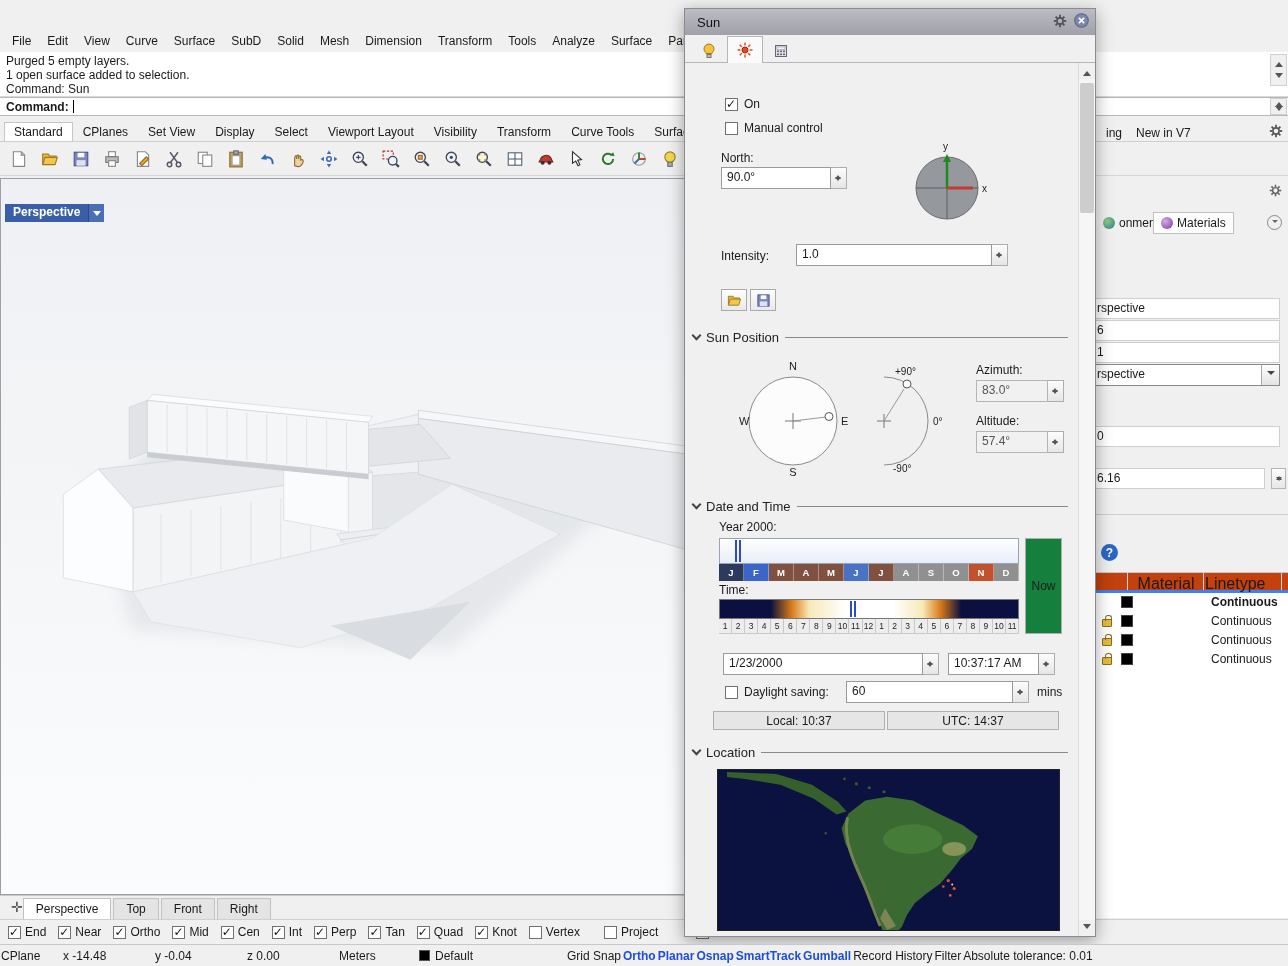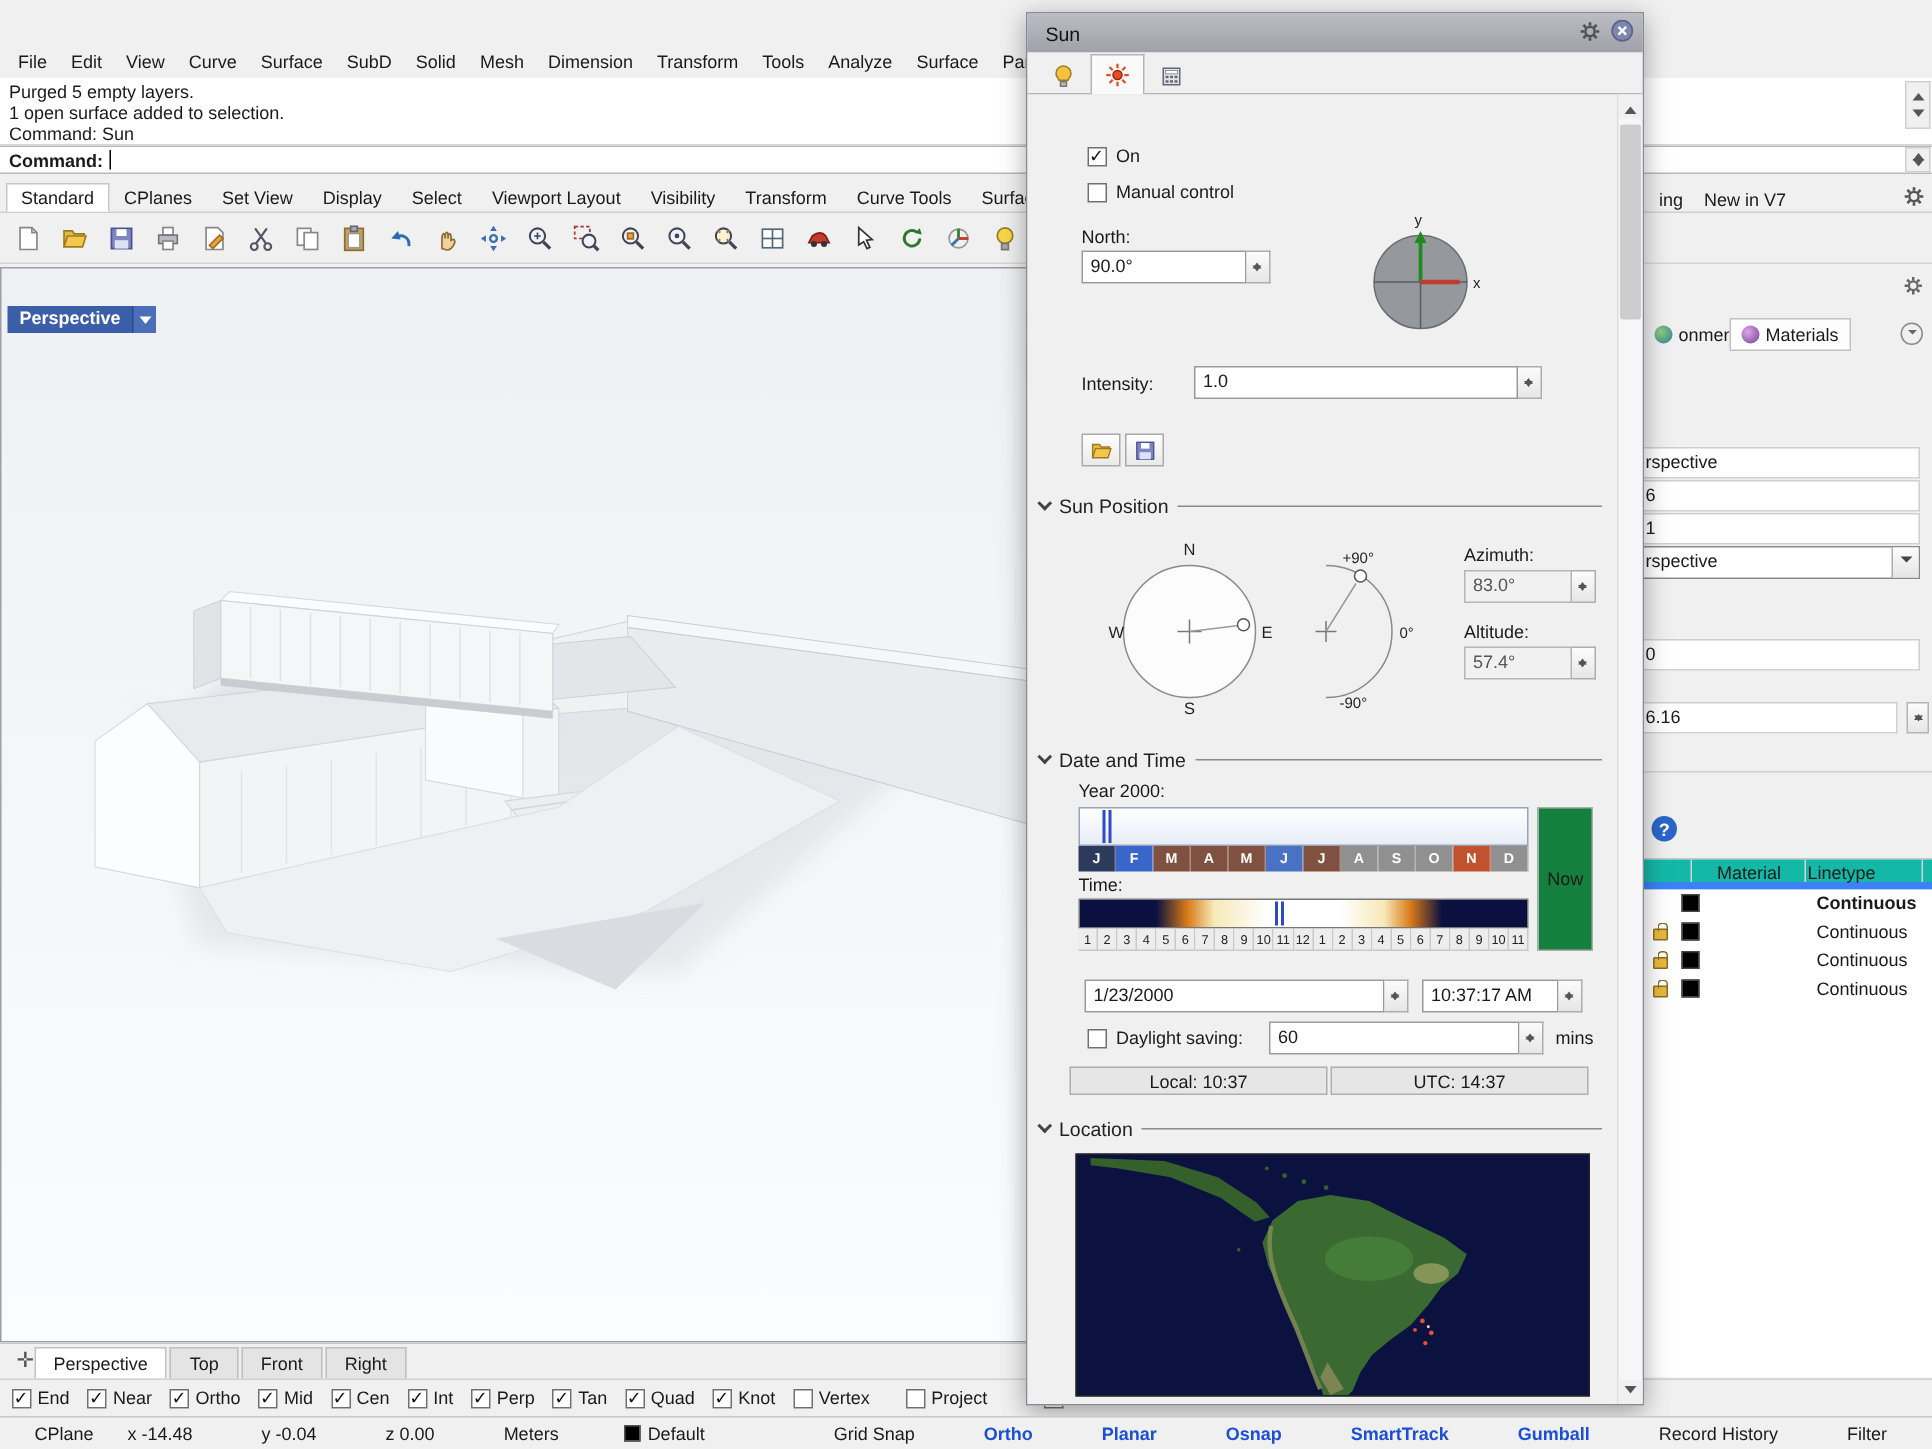--- a/index.html
+++ b/index.html
@@ -53,21 +53,21 @@
 .rtab.selected{background:#fdfdfd;border-color:#c0c0c0}
 .ic-env{width:12px;height:12px;border-radius:50%;background:radial-gradient(circle at 35% 35%,#8fd07a,#2d7a9a)}
 .ic-mat{width:12px;height:12px;border-radius:50%;background:radial-gradient(circle at 35% 35%,#d8a8e8,#7a3a9a)}
 .rpopt{position:absolute;right:6px;top:37px;width:15px;height:15px;border:1px solid #888;border-radius:50%;display:flex;align-items:center;justify-content:center}
 .rfield{position:absolute;left:0;width:187px;height:21px;background:#fff;border:1px solid #cfcfcf;border-left:none;font-size:12px;padding:2px 4px;white-space:nowrap;overflow:hidden}
 .rdrop{position:absolute;left:0;width:187px;height:22px;background:#fff;border:1px solid #8a8a8a;border-left:none;font-size:12px;padding:2px 4px}
 .rdrop .dda{position:absolute;right:0;top:0;width:18px;height:100%;background:linear-gradient(#fdfdfd,#e4e4e4);border-left:1px solid #adadad;display:flex;align-items:center;justify-content:center}
 .rdiv{position:absolute;left:0;right:0;top:336px;height:1px;background:#cfcfcf}
 .help{position:absolute;left:8px;top:366px;width:17px;height:17px;border-radius:50%;background:#2a66c8;color:#fff;font-size:12px;font-weight:bold;display:flex;align-items:center;justify-content:center}
 .ltable{position:absolute;left:0;right:0;top:394px;bottom:0;background:#fff;border-top:1px solid #c8c8c8}
-.lhead{position:relative;height:20px;background:#14b8a6;border-bottom:5px solid #3b82f6;font-size:12px}
+.lhead{position:relative;height:20px;background:#c2410c;border-bottom:3px solid #3b82f6;font-size:16px}
 .lhead .h1{position:absolute;left:36px;width:74px;text-align:center;top:2px}
 .lhead .h2{position:absolute;left:112px;width:74px;top:2px}
 .vl{position:absolute;top:0;bottom:0;width:1px;background:#d4d4d4}
 .lrow{position:relative;height:19px;background:#fff}
 .lock{width:10px;height:8px;background:#e8b93c;border:1px solid #8a6d1f;border-radius:1px;position:absolute;left:9px;top:7px;visibility:hidden}
 .lock::before{content:"";position:absolute;left:1.5px;top:-5px;width:5px;height:5px;border:1.5px solid #8a6d1f;border-bottom:none;border-radius:3px 3px 0 0}
 .lrow.locked .lock{visibility:visible}
 .lrow .sw2{position:absolute;left:28px;top:3px;width:12px;height:12px;background:#000;border:1px solid #444}
 .lrow .lt{position:absolute;left:118px;top:2px;font-size:12px}
 .lrow.bold .lt{font-weight:bold}
@@ -117,21 +117,21 @@
 
 #vtabs{position:absolute;left:0;top:895px;width:1092px;height:24px;background:#f0f0f0;border-top:1px solid #c8c8c8;display:flex;align-items:flex-end;padding-left:3px}
 .vtab{padding:3px 12px;border:1px solid #c0c0c0;border-bottom:none;background:#e4e4e4;margin-right:2px;font-size:12px}
 .vtab.selected{background:#fff}
 #vtabs .plus{margin:0 0 4px 8px;color:#555;font-weight:bold;font-size:14px}
 #osnap{position:absolute;left:0;top:919px;width:100%;height:25px;background:#f0f0f0;border-top:1px solid #d0d0d0;display:flex;align-items:center;gap:12px;padding-left:8px;z-index:10}
 .oi{display:flex;align-items:center;gap:4px;font-size:12px}
 .oi:nth-of-type(12){margin-left:12px}
 .oi:nth-of-type(13){margin-left:26px}
 #statusbar{position:absolute;left:0;top:944px;width:100%;height:22px;background:#f0f0f0;border-top:1px solid #c8c8c8;display:flex;align-items:center;font-size:12px;z-index:50}
-.st{padding:0 23px;white-space:nowrap}
+.st{padding:0 1px;white-space:nowrap}
 .st .sw{display:none;width:11px;height:11px;background:#000;border:1px solid #555;margin-right:5px;vertical-align:-1px}
 .st.swatch .sw{display:inline-block}
 .st.bold{font-weight:bold;color:#1d4ed8}
 .st:nth-of-type(1){width:62px}
 .st:nth-of-type(2),.st:nth-of-type(3),.st:nth-of-type(4){width:92px}
 .st:nth-of-type(5){width:80px}
 .st:nth-of-type(6){width:108px}
 .st:nth-of-type(7){margin-left:40px}
 </style>
 </head>
@@ -582,21 +582,21 @@
         <circle cx="40" cy="47" r="31" fill="#95989c" stroke="#6a6d72"></circle>
         <line x1="9" y1="47" x2="71" y2="47" stroke="#5a5d62"></line>
         <line x1="40" y1="16" x2="40" y2="78" stroke="#5a5d62"></line>
         <line x1="40" y1="47" x2="40" y2="20" stroke="#1f8a1f" stroke-width="2.5"></line>
         <polygon points="40,13 36,21 44,21" fill="#1f8a1f"></polygon>
         <line x1="40" y1="47" x2="66" y2="47" stroke="#c23b2e" stroke-width="3"></line>
         <text x="36" y="9" font-size="10" fill="#222">y</text>
         <text x="75" y="51" font-size="10" fill="#222">x</text>
       </svg>
       <span class="lab" style="left:36px;top:186px">Intensity:</span>
-      <div class="fld" style="left:111px;top:181px;width:232px">
+      <div class="fld" style="left:111px;top:181px;width:212px">
         <span class="val">1.0</span>
         <span class="spin"></span>
       </div>
       <span class="iconbtn" style="left:36px;top:226px">
         <svg viewBox="0 0 16 16">
             <path d="M1.5,13 V3.5 h5 l1,1.8 h6 V6" fill="#e8b93c" stroke="#9a7d22"></path>
             <path d="M1.5,13 L3.5,6.5 h11 L12.5,13 Z" fill="#f3c64e" stroke="#9a7d22"></path>
           </svg>
       </span>
       <span class="iconbtn" style="left:65px;top:226px">

